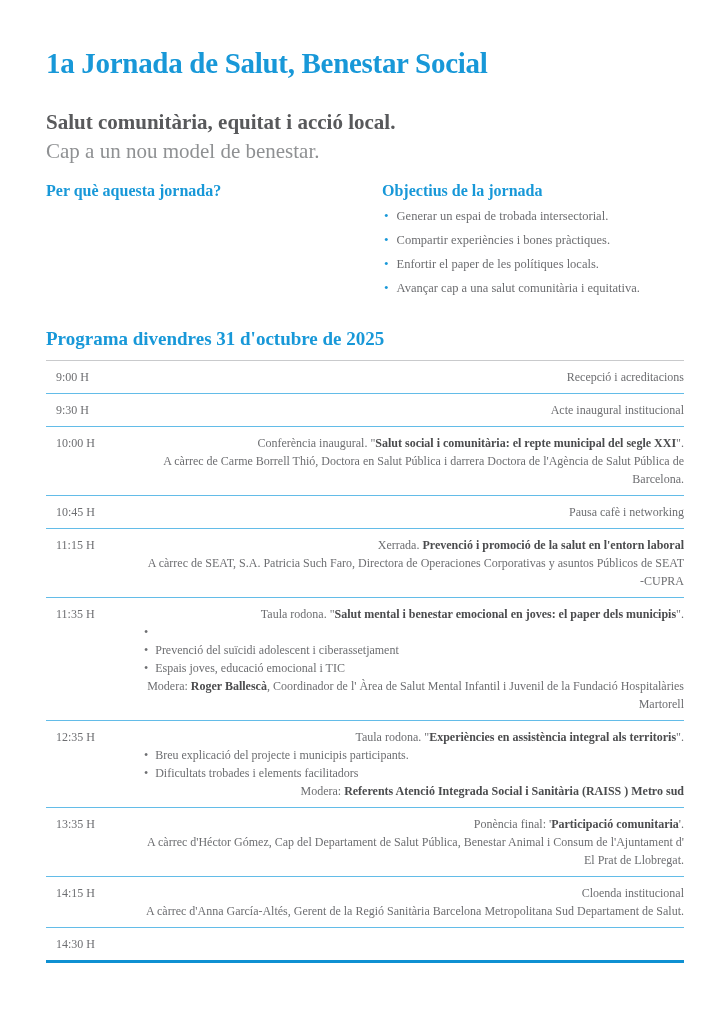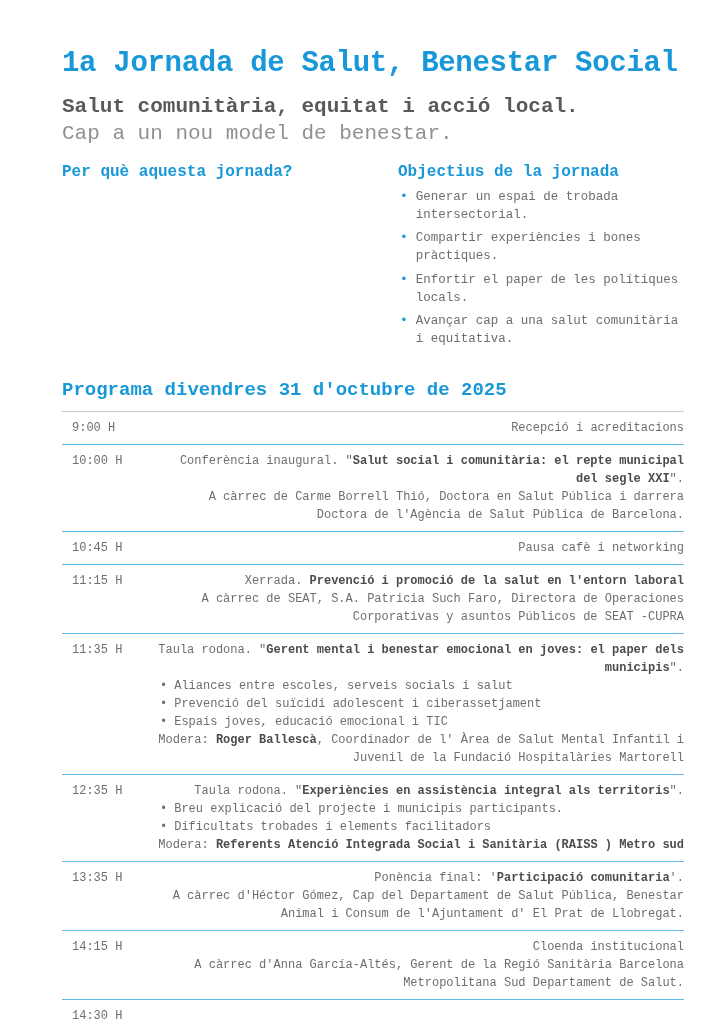--- a/index.html
+++ b/index.html
@@ -1,27 +1,27 @@
 <!DOCTYPE html>
 <html><head>
 <meta charset="utf-8">
 <style>
   html,body{margin:0;padding:0;background:#e8e8e8;}
   .page{
     width:724px;height:1024px;background:#ffffff;margin:0 auto;
-    font-family:Liberation Mono, monospace;position:relative;
-    box-sizing:border-box;padding:46px 40px 0 62px;color:#6d6e71;
+    font-family:Liberation Serif, serif;position:relative;
+    box-sizing:border-box;padding:46px 40px 0 46px;color:#6d6e71;
     --accent:#1898d8;--sep:#63bce8;--thick:#0e90d2;--graysep:#c9cacc;
     --text:#6d6e71;--bold:#4b4c4e;
   }
   .title{
     margin:0;color:var(--accent);font-size:29px;line-height:35px;
     font-weight:700;letter-spacing:-0.3px;
   }
-  .subtitle{margin-top:14px;font-size:21px;font-weight:700;color:#58595b;}
+  .subtitle{margin-top:29px;font-size:21px;font-weight:700;color:#58595b;}
   .tagline{margin-top:4px;font-size:21px;font-weight:400;color:#8f9193;}
   .columns{display:flex;margin-top:18px;}
   .col-why{width:308px;margin-right:28px;}
   .col-obj{flex:1;}
   .col-head{margin:0 0 7px 0;color:var(--accent);font-size:16px;font-weight:700;}
   .col-body{margin:0;font-size:12.5px;line-height:1.5;color:var(--text);}
   .obj-list{list-style:none;margin:0;padding:0;font-size:12.5px;line-height:1.45;}
   .obj-list li{display:flex;margin-bottom:5px;}
   .obj-dot{color:var(--accent);margin:0 8px 0 2px;font-size:13px;}
   .program{margin-top:26px;}
@@ -76,20 +76,26 @@
   <section class="program">
     <h2 class="program-head">Programa divendres 31 d'octubre de 2025</h2>
     <div class="table" id="program-table">
         <div class="row">
           <div class="time">9:00 H</div>
           <div class="desc">
             <div class="line"><span><span>Recepció i acreditacions</span></span></div>
           </div>
         </div>
         <div class="row">
+          <div class="time">9:30 H</div>
+          <div class="desc">
+            <div class="line"><span><span>Acte inaugural institucional</span></span></div>
+          </div>
+        </div>
+        <div class="row">
           <div class="time">10:00 H</div>
           <div class="desc">
             <div class="line"><span><span>Conferència inaugural. "</span><b>Salut social i comunitària: el repte municipal del segle XXI</b><span>".</span></span></div>
             <div class="line"><span><span>A càrrec de Carme Borrell Thió, Doctora en Salut Pública i darrera Doctora de l'Agència de Salut Pública de Barcelona.</span></span></div>
           </div>
         </div>
         <div class="row">
           <div class="time">10:45 H</div>
           <div class="desc">
             <div class="line"><span><span>Pausa cafè i networking</span></span></div>
@@ -98,24 +104,23 @@
         <div class="row">
           <div class="time">11:15 H</div>
           <div class="desc">
             <div class="line"><span><span>Xerrada. </span><b>Prevenció i promoció de la salut en l'entorn laboral</b></span></div>
             <div class="line"><span><span>A càrrec de SEAT, S.A. Patricia Such Faro, Directora de Operaciones Corporativas y asuntos Públicos de SEAT -CUPRA</span></span></div>
           </div>
         </div>
         <div class="row">
           <div class="time">11:35 H</div>
           <div class="desc">
-            <div class="line"><span><span>Taula rodona. "</span><b>Gerent mental i benestar emocional en joves: el paper dels municipis</b><span>".</span></span></div>
+            <div class="line"><span><span>Taula rodona. "</span><b>Salut mental i benestar emocional en joves: el paper dels municipis</b><span>".</span></span></div>
             <div class="line bullet">
               <span class="bdot">•</span>
-              <span><span>Aliances entre escoles, serveis socials i salut</span></span>
             </div>
             <div class="line bullet">
               <span class="bdot">•</span>
               <span><span>Prevenció del suïcidi adolescent i ciberassetjament</span></span>
             </div>
             <div class="line bullet">
               <span class="bdot">•</span>
               <span><span>Espais joves, educació emocional i TIC</span></span>
             </div>
             <div class="line"><span><span>Modera: </span><b>Roger Ballescà</b><span>, Coordinador de l' Àrea de Salut Mental Infantil i Juvenil de la Fundació Hospitalàries Martorell</span></span></div>

